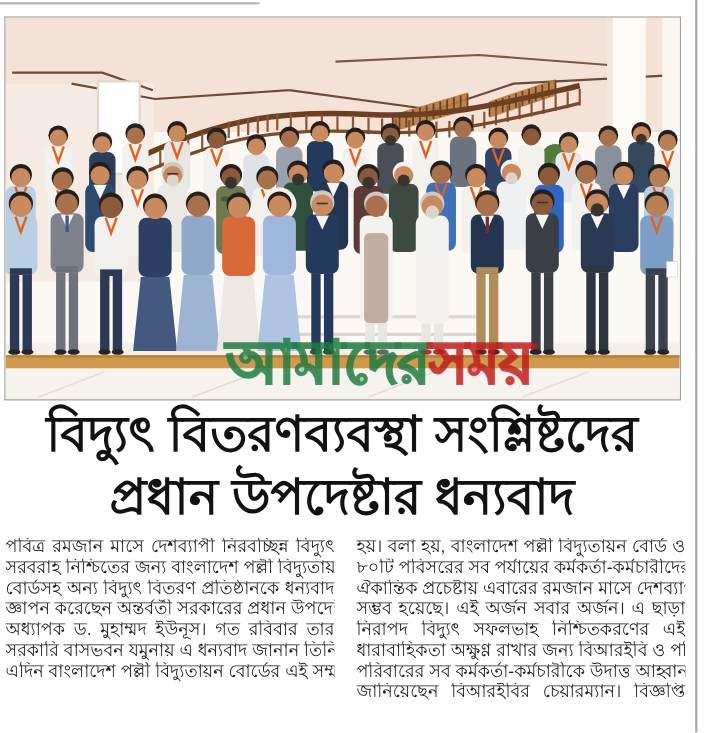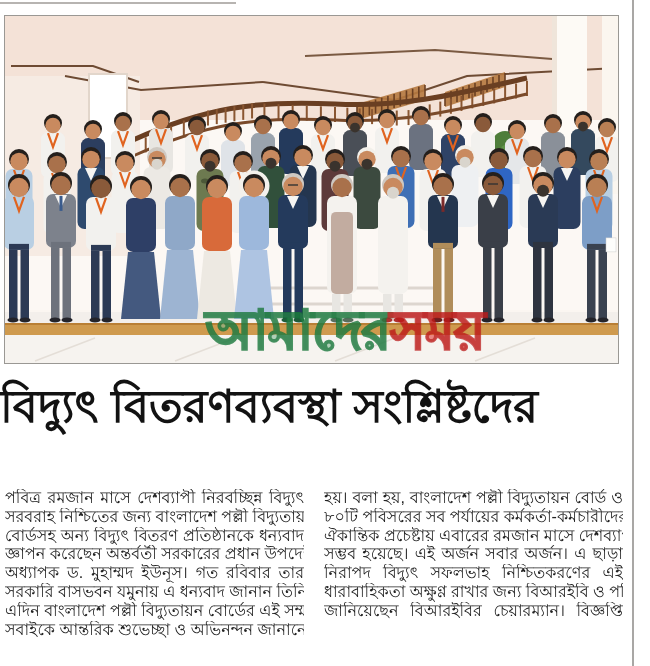--- a/index.html
+++ b/index.html
@@ -22,21 +22,21 @@
   .wm-green{
     color:rgba(245,255,245,0.30);
     -webkit-text-stroke:2px rgba(23,118,58,0.85);
     text-shadow:0 0 1px rgba(23,118,58,0.5);
   }
   .wm-red{
     color:rgba(221,48,44,0.62);
     -webkit-text-stroke:2px rgba(185,24,24,0.8);
   }
   .headline{
-    position:absolute;left:0;top:378px;width:622px;text-align:left;
+    position:absolute;left:0;top:366px;width:622px;text-align:center;
     font-weight:600;color:#121212;font-size:45px;line-height:57px;
   }
   .headline div{white-space:nowrap;}
   .article{
     position:absolute;left:5px;top:489px;width:618px;height:172px;
     display:flex;gap:20px;
   }
   .article .col{
     width:301px;height:172px;overflow:hidden;
     font-size:16px;line-height:18.8px;color:#222;
@@ -398,37 +398,38 @@
         <circle cx="592" cy="171.5" r="9.7" fill="#b97f54"></circle>
         <rect x="601" y="221.9" width="10" height="14" fill="#fdfdfb" stroke="#ccc" stroke-width="0.5"></rect>
       </svg>
     <div class="watermark">
       <span class="wm-green">আমাদের</span><span class="wm-red">সময়</span>
     </div>
   </div>
 
   <div class="headline">
     <div>বিদ্যুৎ বিতরণব্যবস্থা সংশ্লিষ্টদের</div>
+    <div>প্রধান উপদেষ্টার ধন্যবাদ</div>
   </div>
 
   <div class="article">
     <div class="col">
         <div>পবিত্র রমজান মাসে দেশব্যাপী নিরবচ্ছিন্ন বিদ্যুৎ</div>
         <div>সরবরাহ নিশ্চিতের জন্য বাংলাদেশ পল্লী বিদ্যুতায়ন</div>
         <div>বোর্ডসহ অন্য বিদ্যুৎ বিতরণ প্রতিষ্ঠানকে ধন্যবাদ</div>
         <div>জ্ঞাপন করেছেন অন্তর্বর্তী সরকারের প্রধান উপদেষ্টা</div>
         <div>অধ্যাপক ড. মুহাম্মদ ইউনূস। গত রবিবার তার</div>
         <div>সরকারি বাসভবন যমুনায় এ ধন্যবাদ জানান তিনি।</div>
         <div>এদিন বাংলাদেশ পল্লী বিদ্যুতায়ন বোর্ডের এই সম্মানে</div>
-        <div>সবাইকে আন্তরিক শুভেচ্ছা ও অভিনন্দন জানানো</div>
       </div>
     <div class="col">
         <div>হয়। বলা হয়, বাংলাদেশ পল্লী বিদ্যুতায়ন বোর্ড ও</div>
         <div>৮০টি পবিসরের সব পর্যায়ের কর্মকর্তা-কর্মচারীদের</div>
         <div>ঐকান্তিক প্রচেষ্টায় এবারের রমজান মাসে দেশব্যাপী</div>
         <div>সম্ভব হয়েছে। এই অর্জন সবার অর্জন। এ ছাড়া</div>
         <div>নিরাপদ বিদ্যুৎ সফলভাহ নিশ্চিতকরণের এই</div>
         <div>ধারাবাহিকতা অক্ষুণ্ণ রাখার জন্য বিআরইবি ও পবিস</div>
+        <div>পরিবারের সব কর্মকর্তা-কর্মচারীকে উদাত্ত আহ্বান</div>
         <div>জানিয়েছেন বিআরইবির চেয়ারম্যান। বিজ্ঞপ্তি</div>
       </div>
   </div>
 
 </div>
 
 </body></html>

